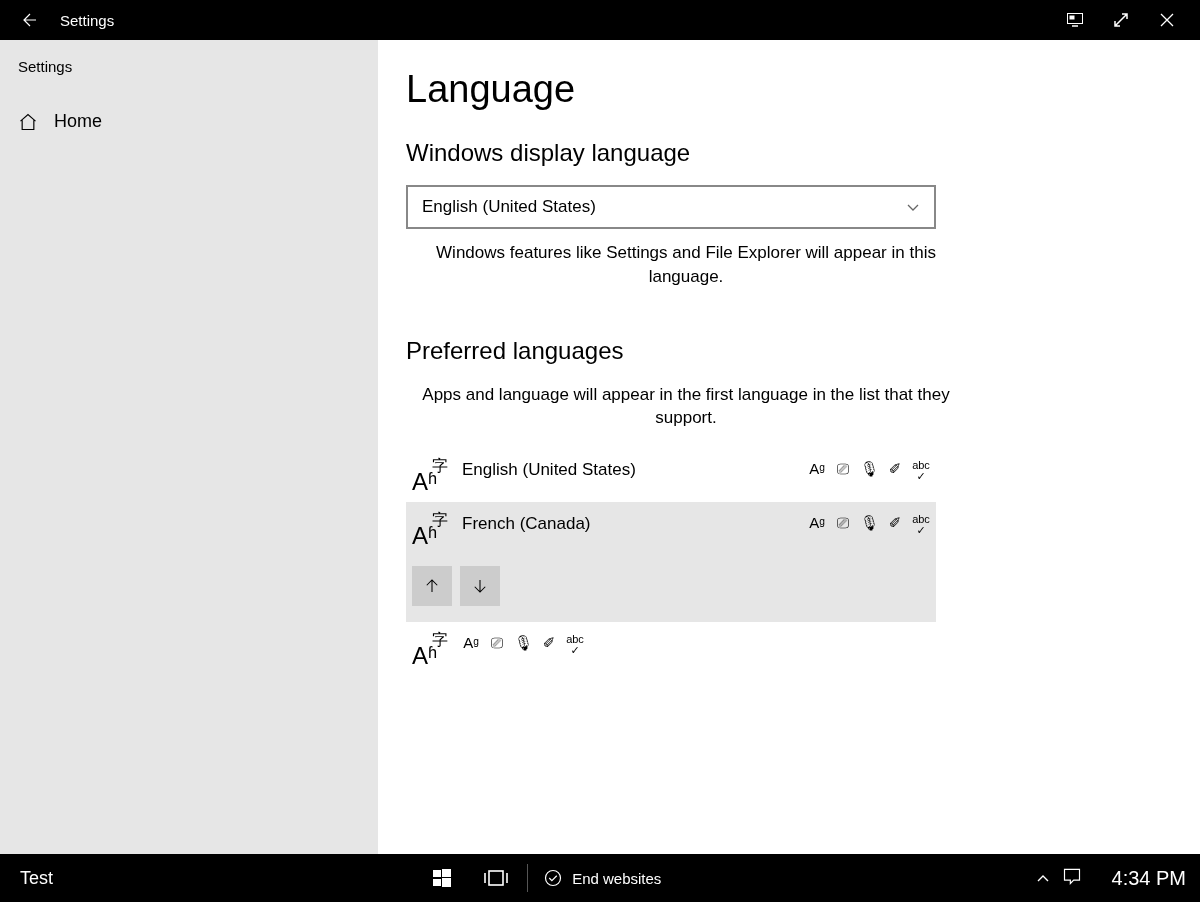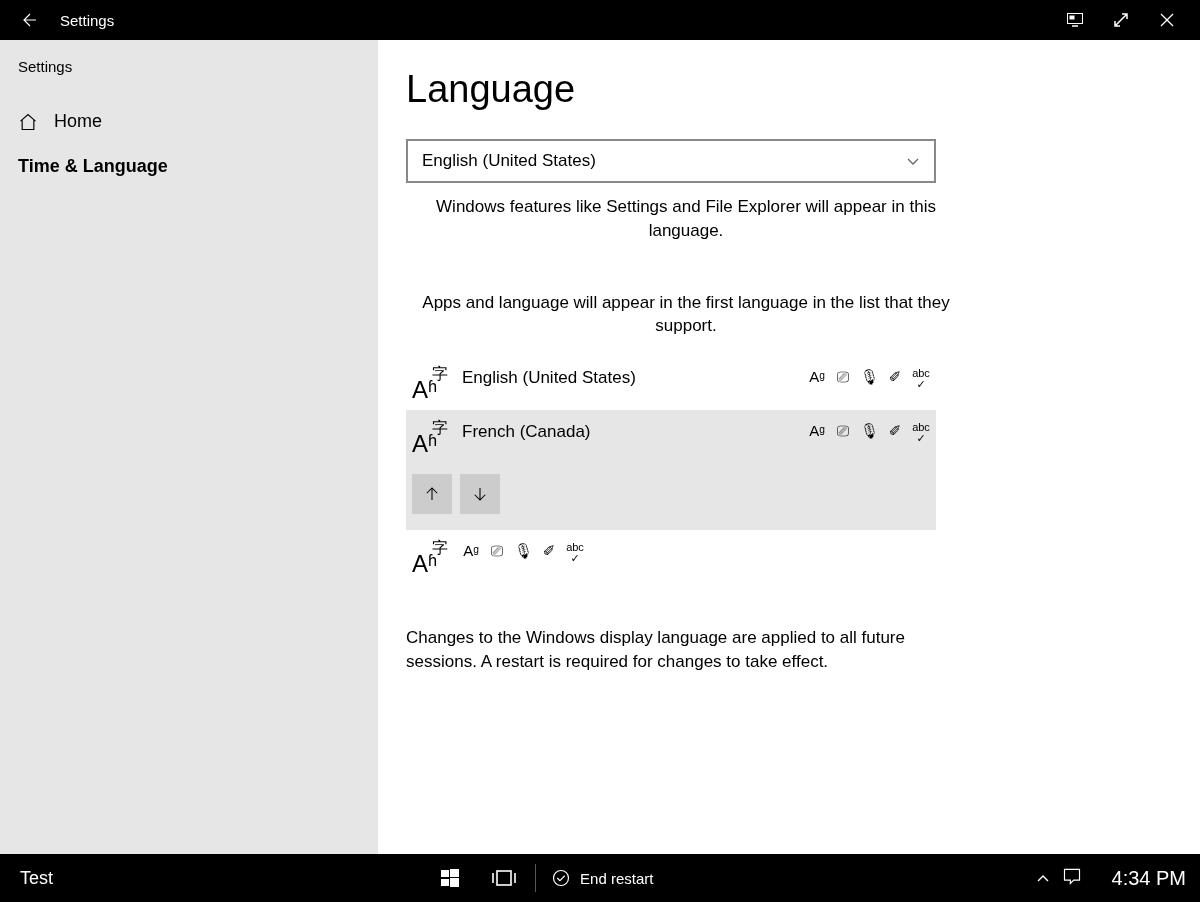--- a/index.html
+++ b/index.html
@@ -259,38 +259,37 @@
   <div class="sidebar">
     <div class="app-name">Settings</div>
     <div class="nav-item">
       <span class="icon">
         <svg width="20" height="20" viewBox="0 0 24 24" stroke="#000" fill="none" stroke-width="1.4">
             <path d="M3 11 L12 3 L21 11 M5 10 V21 H19 V10"></path>
           </svg>
       </span>
       <span>Home</span>
     </div>
-    <div class="nav-item selected">
-      <span>Time &amp; Language</span>
-    </div>
   </div>
 
   <div class="content">
     <h1>Language</h1>
 
+    <h2>Windows display language</h2>
     <div class="dropdown">
       <span>English (United States)</span>
       <span class="chev">
         <svg width="14" height="10" viewBox="0 0 14 10" stroke="#666" fill="none" stroke-width="1.3">
             <path d="M2 3 L7 8 L12 3"></path>
           </svg>
       </span>
     </div>
     <div class="helper-text">Windows features like Settings and File Explorer will appear in this language.</div>
 
+    <h2>Preferred languages</h2>
     <div class="helper-text" style="margin-bottom:18px;">Apps and language will appear in the first language in the list that they support.</div>
 
     <div class="lang-list">
 
       <div class="lang-item">
         <div class="row">
           <div class="aicon">
             <span class="zi">字</span>
               <span class="aa">Aʱ</span>
           </div>
@@ -344,21 +343,20 @@
             <span class="feat">Aᶢ</span>
             <span class="feat">⎚</span>
             <span class="feat">🎙︎</span>
             <span class="feat">✐</span>
             <span class="feat" style="font-size:11px;line-height:1;">abc<br>✓</span>
           </div>
         </div>
       </div>
     </div>
 
-    <div class="footer-note">Changes to the Windows display language are applied to all future sessions. A restart is required for changes to take effect.</div>
   </div>
 </div>
 
 <div class="taskbar">
   <div class="user">Test</div>
   <div class="center">
     <div class="tb-btn">
       <svg width="18" height="18" viewBox="0 0 18 18" fill="#fff">
           <rect x="0" y="1" width="8" height="7"></rect>
           <rect x="9" y="0" width="9" height="8"></rect>
@@ -372,21 +370,21 @@
           <line x1="1" y1="4" x2="1" y2="14"></line>
           <line x1="23" y1="4" x2="23" y2="14"></line>
         </svg>
     </div>
     <div class="divider"></div>
     <div class="end-session">
       <svg width="18" height="18" viewBox="0 0 24 24" stroke="#fff" fill="none" stroke-width="1.6">
           <circle cx="12" cy="12" r="10"></circle>
           <path d="M7 12 L10.5 15.5 L17 9"></path>
         </svg>
-      <span>End restart</span>
+      <span>End websites</span>
     </div>
   </div>
   <div class="tray">
     <span>
       <svg width="14" height="10" viewBox="0 0 14 10" stroke="#fff" fill="none" stroke-width="1.4">
           <path d="M2 8 L7 3 L12 8"></path>
         </svg>
     </span>
     <span>
       <svg width="20" height="20" viewBox="0 0 24 24" stroke="#fff" fill="none" stroke-width="1.4">

